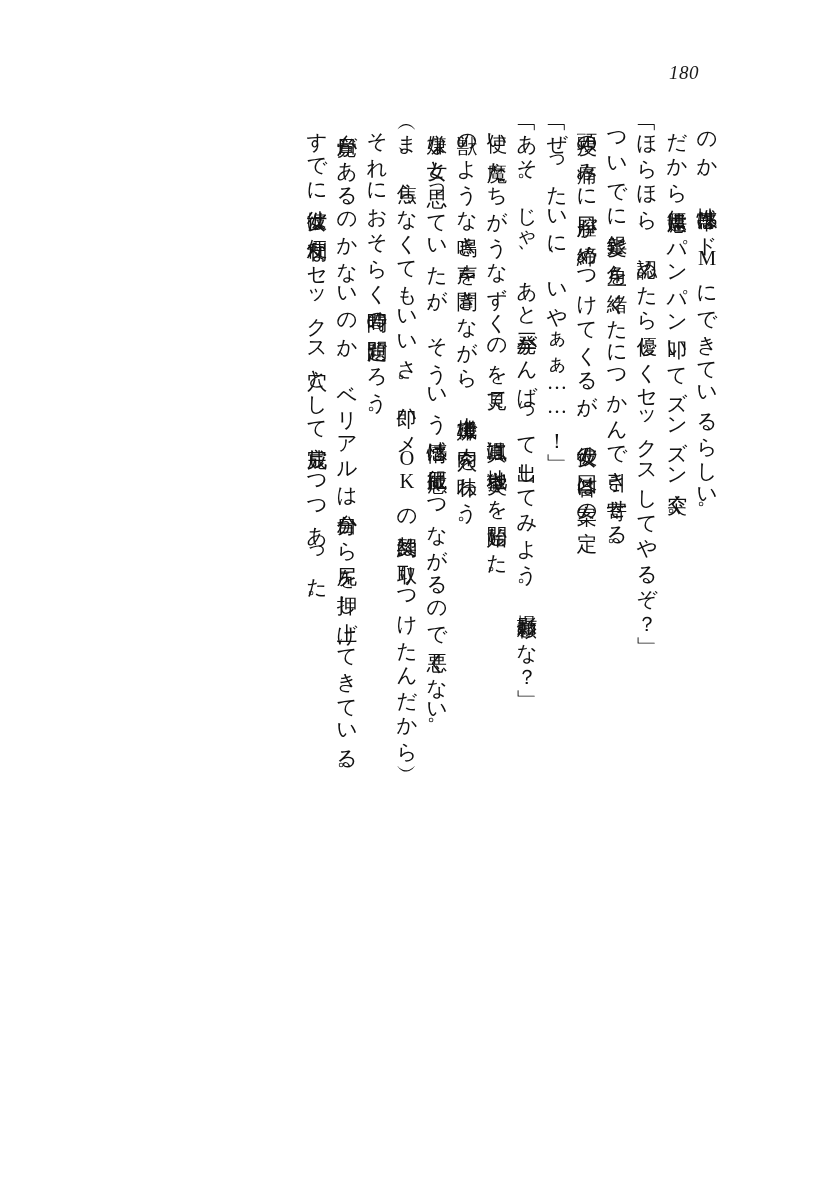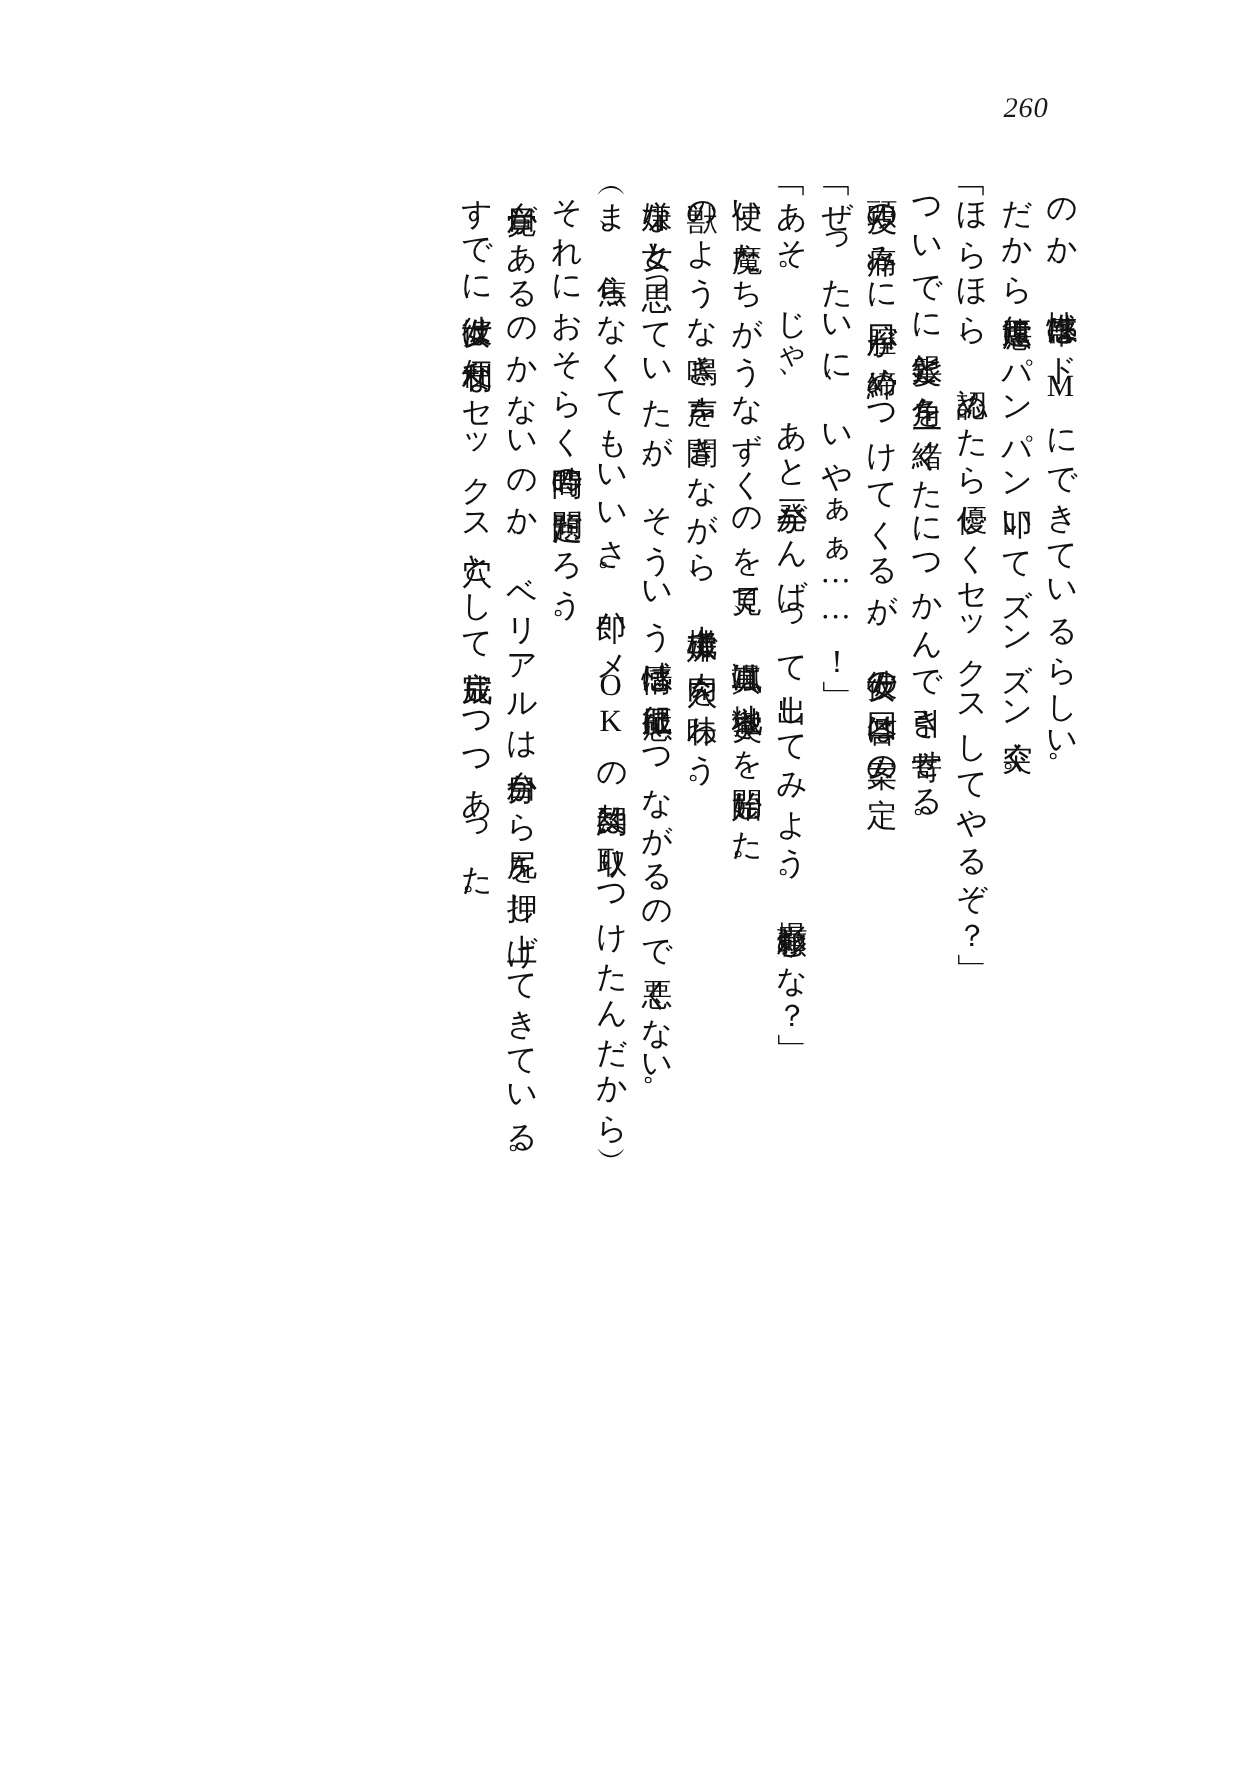--- a/index.html
+++ b/index.html
@@ -67,21 +67,21 @@
     overflow: visible;
     padding: 0;
     margin: 0;
   }
 </style>
 </head>
 <body>
 
 <div class="page">
 
-  <div class="page-number">260</div>
+  <div class="page-number">180</div>
 
   <div class="text-block">
     <div class="col">のか、性感帯はドMにできているらしい。</div>
     <div class="col">だから無遠慮にパンパン叩いてズンズン突く。</div>
     <div class="col">「ほらほら、認めたら優しくセックスしてやるぞ？」</div>
     <div class="col">ついでに銀髪と角を一緒くたにつかんで引き寄せる。</div>
     <div class="col">頭皮の痛みに膣口が締めつけてくるが、彼女の回答は案の定、</div>
     <div class="col">「ぜったいに、いやぁぁ……！」</div>
     <div class="col">「あそ。じゃ、あと三発がんばって出してみよう。撮影頼むな？」</div>
     <div class="col">使い魔たちがうなずくのを見て、颯真は地獄突きを開始した。</div>

